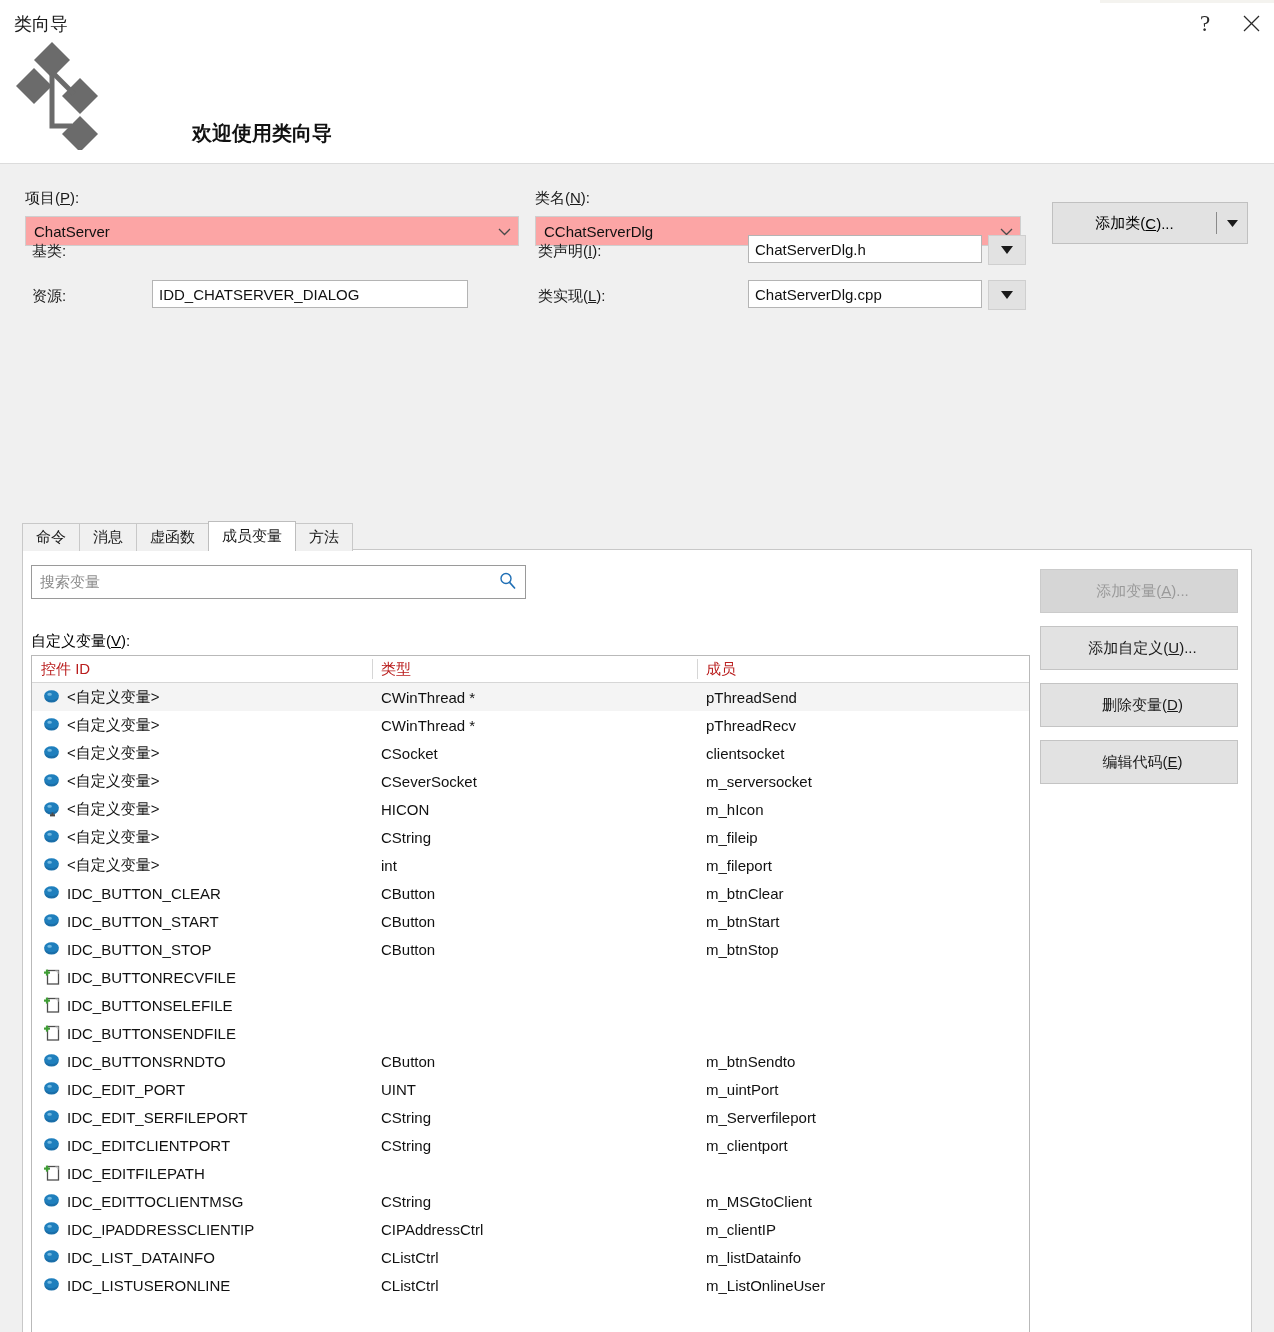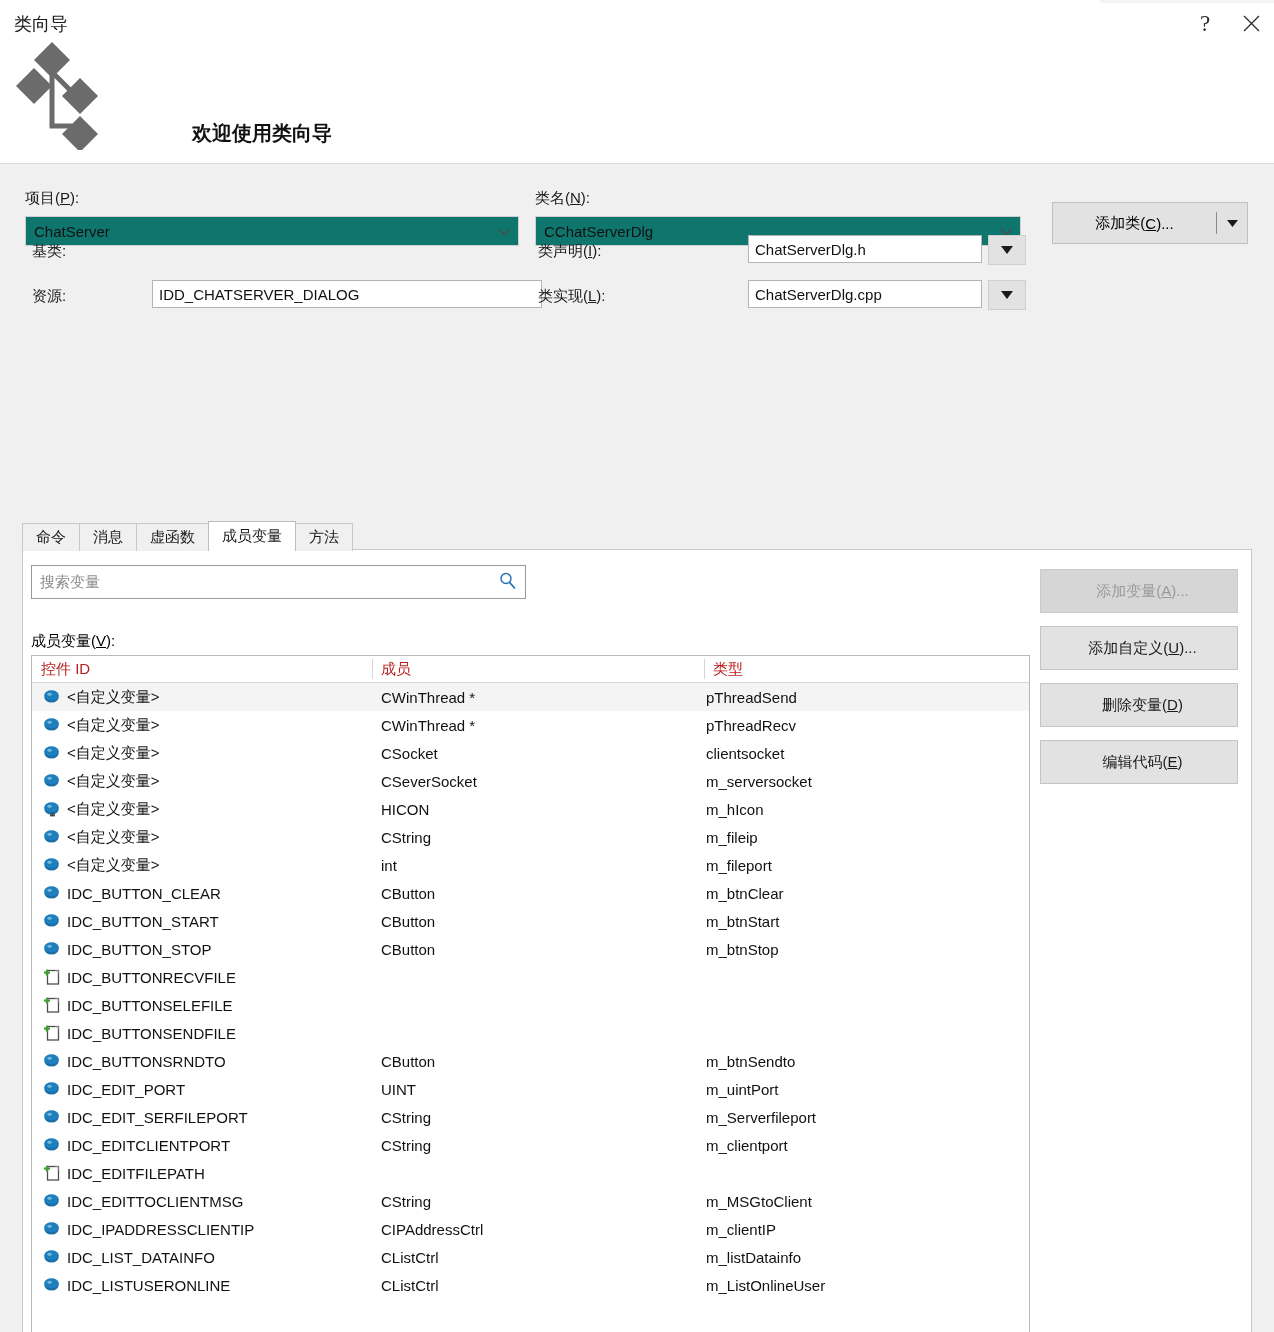--- a/index.html
+++ b/index.html
@@ -33,21 +33,21 @@
   .body { flex:1 1 auto; background:#f0f0f0; position:relative; }
 
   .lbl { font-size:15px; color:#1a1a1a;text-align:center; }
   .lbl u { text-decoration:underline; }
 
   
   .form { position:absolute; left:0; top:0; right:0; height:176px; }
   .f-abs { position:absolute; }
 
   .combo {
-    height:30px; background:#0f766e; border:1px solid #cfcfcf;
+    height:30px; background:#fca5a5; border:1px solid #cfcfcf;
     display:flex; align-items:center; padding:0 4px 0 8px; font-size:15px; color:#111;
   }
   .combo .val { flex:1 1 auto; white-space:nowrap; overflow:hidden; }
   .combo .chev { width:20px; display:flex; align-items:center; justify-content:center; }
   .textbox {
     height:28px; background:#ffffff; border:1px solid #b4b4b4;
     display:flex; align-items:center; padding:0 6px; font-size:15px; color:#111;
   }
   .dropbtn {
     width:38px; height:30px; background:#e2e2e2; border:1px solid #cfcfcf;
@@ -193,21 +193,21 @@
       <div class="f-abs textbox" style="left:748px; top:71px; width:234px;">
         <span>ChatServerDlg.h</span>
       </div>
       <div class="f-abs dropbtn" style="left:988px; top:71px;">
         <svg width="12" height="8" viewBox="0 0 12 8">
             <polygon points="0,0 12,0 6,8" fill="#1a1a1a"></polygon>
           </svg>
       </div>
 
       <div class="f-abs lbl" style="left:32px; top:123px;">资源:</div>
-      <div class="f-abs textbox" style="left:152px; top:116px; width:390px;align-items:center;">
+      <div class="f-abs textbox" style="left:152px; top:116px; width:316px;align-items:center;">
         <span>IDD_CHATSERVER_DIALOG</span>
       </div>
 
       <div class="f-abs lbl" style="left:538px; top:123px;">
         <span>类实现(</span><u>L</u><span>):</span>
       </div>
       <div class="f-abs textbox" style="left:748px; top:116px; width:234px;">
         <span>ChatServerDlg.cpp</span>
       </div>
       <div class="f-abs dropbtn" style="left:988px; top:116px;">
@@ -231,28 +231,28 @@
         <span class="ph">搜索变量</span>
         <span>
           <svg width="19" height="19" viewBox="0 0 19 19">
             <circle cx="8" cy="7.5" r="5" fill="none" stroke="#1f6fb5" stroke-width="1.4"></circle>
             <line x1="11.6" y1="11.4" x2="17" y2="17.5" stroke="#1f6fb5" stroke-width="1.6"></line>
           </svg>
         </span>
       </div>
 
       <div class="mv-label">
-        <span>成员变量(</span><u>V</u><span>):</span>
+        <span>自定义变量(</span><u>V</u><span>):</span>
       </div>
 
       <div class="grid">
         <div class="grid-head">
           <div class="hc col1">控件 ID</div>
+          <div class="hc col2">类型</div>
           <div class="hc col3">成员</div>
-          <div class="hc col2">类型</div>
         </div>
         <div id="gridrows">
             <div class="row sel">
               <div class="c c1">
                 <span class="vicon">
                   <svg width="19" height="19" viewBox="0 0 19 19">
                     <ellipse cx="9.5" cy="9" rx="7.2" ry="5.6" fill="#1a6ea8"></ellipse>
                     <ellipse cx="9.5" cy="7.3" rx="7.2" ry="5.0" fill="#1f7fbd"></ellipse>
                     <ellipse cx="7.6" cy="6.2" rx="2.3" ry="1.5" fill="#74b9e0"></ellipse>
                   </svg>

